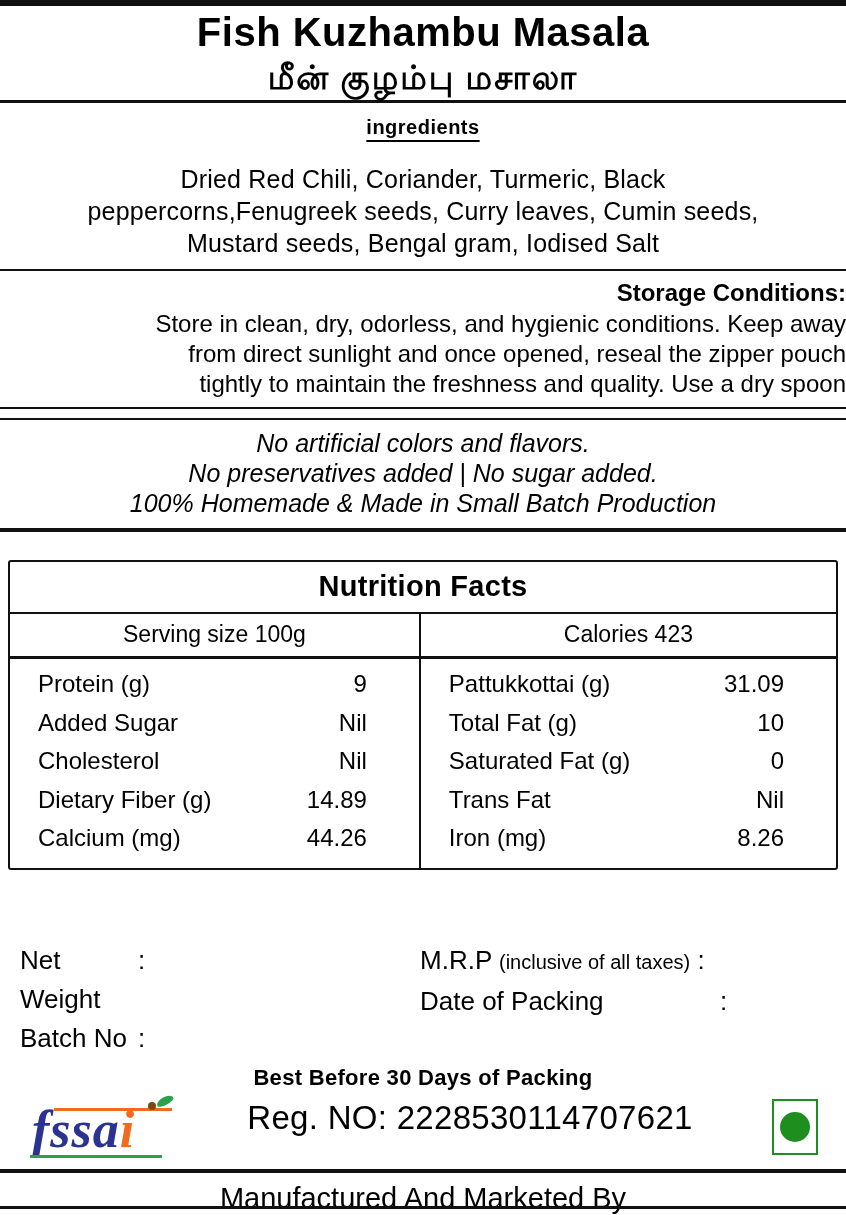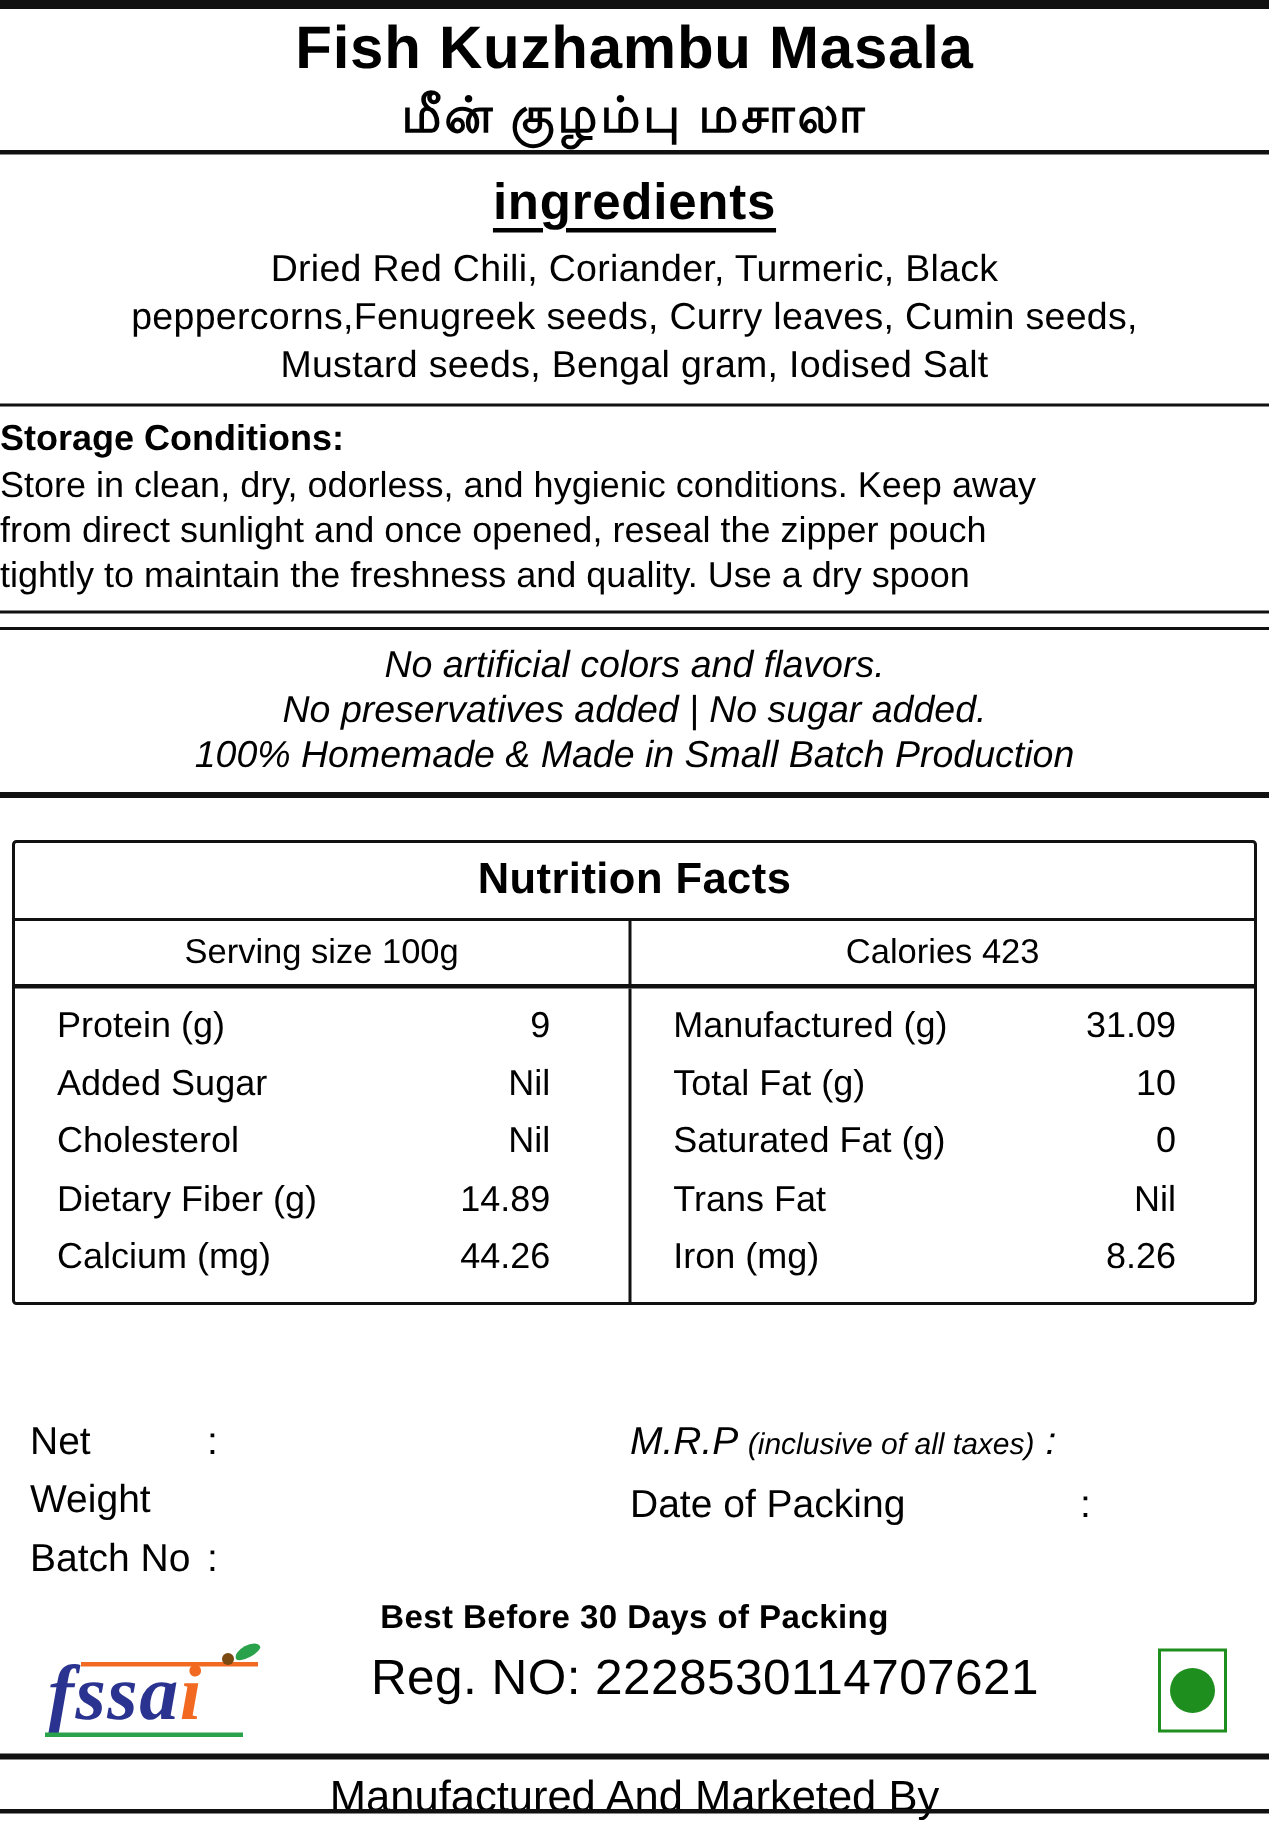--- a/index.html
+++ b/index.html
@@ -15,25 +15,25 @@
   .rule-4{height:4px;}
   .dbl{border-top:2px solid #111;border-bottom:2px solid #111;height:9px;width:100%;}
 
   
   .title-block{text-align:center;padding-top:2px;}
   .title-en{font-size:40px;font-weight:600;letter-spacing:0.5px;line-height:48px;}
   .title-ta{font-family:"Liberation Serif", serif;font-size:33px;font-weight:700;line-height:44px;letter-spacing:2px;}
 
   
   .ingredients{text-align:center;padding-top:13px;padding-bottom:10px;}
-  .ingredients-heading{font-size:34px;font-weight:600;text-decoration:underline;text-underline-offset:6px;margin-bottom:8px;letter-spacing:0.5px;}
+  .ingredients-heading{font-size:20px;font-weight:600;text-decoration:underline;text-underline-offset:6px;margin-bottom:24px;letter-spacing:0.5px;}
   .ingredients-line{font-size:25px;line-height:32px;letter-spacing:0.2px;}
 
   
-  .storage{text-align:left;padding-top:6px;padding-bottom:8px;}
+  .storage{text-align:right;padding-top:6px;padding-bottom:8px;}
   .storage-heading{font-size:24px;font-weight:700;line-height:32px;}
   .storage-line{font-size:24px;line-height:30px;}
 
   
   .claims{text-align:center;padding-top:8px;padding-bottom:10px;font-style:italic;}
   .claims-line{font-size:25px;line-height:30px;}
 
   
   .nft{margin:28px 8px 0 8px;border:2px solid #111;border-radius:3px;}
   .nft-title{text-align:center;font-size:29px;font-weight:600;padding:8px 0 9px 0;border-bottom:2px solid #111;letter-spacing:0.3px;}
@@ -50,21 +50,21 @@
 
   
   .details{padding:28px 20px 0 20px;margin-top:43px;}
   .details-cols{display:flex;font-size:26px;}
   .d-left{width:400px;}
   .d-right{width:406px;}
   .d-row{display:flex;line-height:39px;}
   .d-label{width:118px;font-weight:500;}
   .d-label-wide{width:300px;font-weight:500;}
   .d-colon{font-weight:500;}
-  .mrp-row{line-height:39px;font-weight:500;font-style:italic;}
+  .mrp-row{line-height:39px;font-weight:500;}
   .mrp-note{font-size:20px;font-weight:400;}
   .best-before{text-align:center;font-size:22px;font-weight:700;padding-top:7px;letter-spacing:0.3px;}
 
   
   .fssai-row{display:flex;margin-top:8px;padding:0 28px;height:70px;}
   .fssai-logo{position:relative;width:150px;height:62px;flex:0 0 auto;}
   .fssai-text{position:absolute;left:4px;top:2px;font-family:"Liberation Serif", serif;font-style:italic;font-weight:700;font-size:52px;line-height:58px;letter-spacing:1px;}
   .fssai-blue{color:#2b3390;}
   .fssai-orange{color:#f26a21;}
   .fssai-bar-top{position:absolute;top:9px;left:26px;right:6px;height:3px;background:#f26a21;}
@@ -140,21 +140,21 @@
         <span>Dietary Fiber (g)</span>
         <span class="nft-val">14.89</span>
       </div>
       <div class="nft-row">
         <span>Calcium (mg)</span>
         <span class="nft-val">44.26</span>
       </div>
     </div>
     <div class="nft-col nft-col-right">
       <div class="nft-row">
-        <span>Manufactured (g)</span>
+        <span>Pattukkottai (g)</span>
         <span class="nft-val">31.09</span>
       </div>
       <div class="nft-row">
         <span>Total Fat (g)</span>
         <span class="nft-val">10</span>
       </div>
       <div class="nft-row">
         <span>Saturated Fat (g)</span>
         <span class="nft-val">0</span>
       </div>

